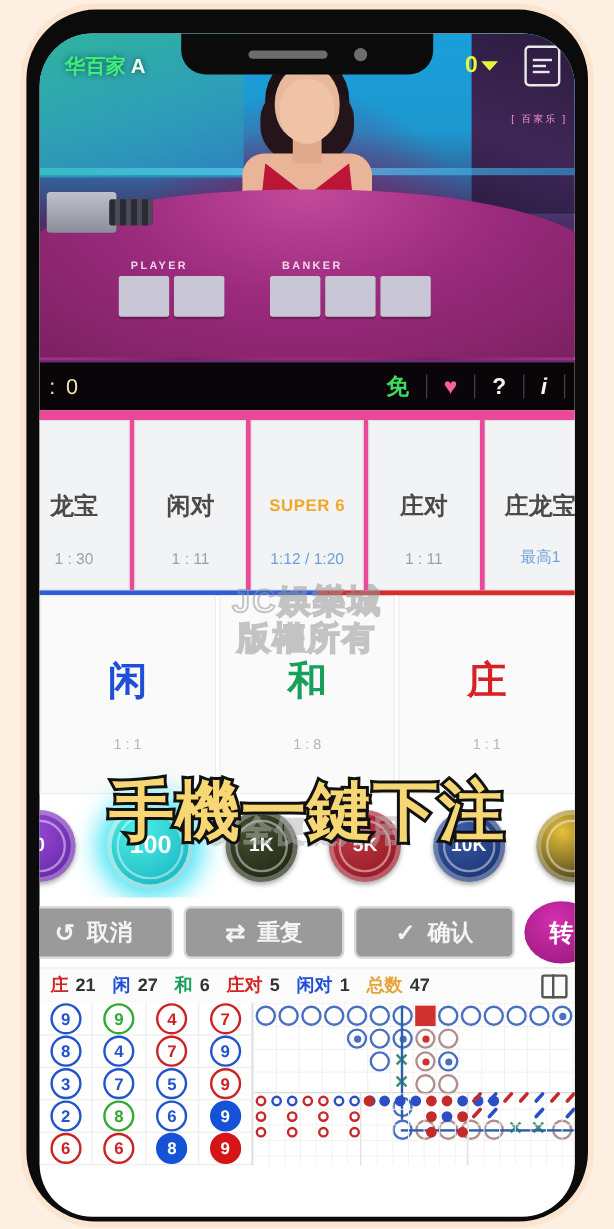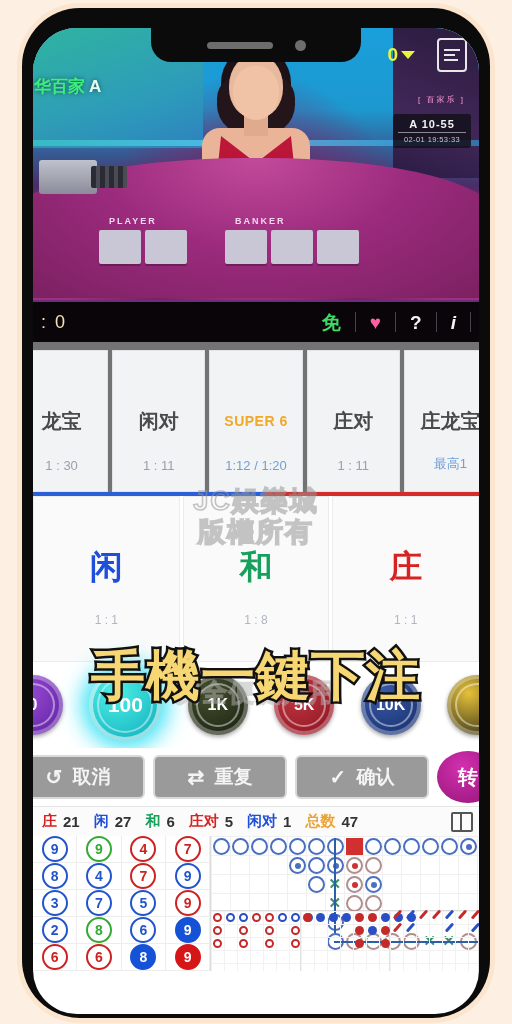--- a/index.html
+++ b/index.html
@@ -120,24 +120,23 @@
     position:absolute; left:26px; top:-56px; width:58px; height:34px;
     background: linear-gradient(180deg,#bfc2cc,#8a8d99);
     border-radius:3px;
   }
   .shoe:after{
     content:""; position:absolute; left:52px; top:6px; width:36px; height:22px;
     background: repeating-linear-gradient(90deg,#2b2b33 0 5px,#4b4b57 5px 9px);
     border-radius:2px;
   }
   #video-title {
-    position: absolute; left: 1px; top: 16px; z-index: 30;
+    position: absolute; left: 21px; top: 16px; z-index: 30;
     color: #3cf07a; font-size: 17px; font-weight: bold;
     text-shadow: 0 0 5px rgba(0,0,0,.5);
-    margin-top: 31px;
   }
   #video-title .ta { color:#eafff4; margin-left:4px; }
   #video-count {
     position: absolute; right: 64px; top: 16px; z-index: 30;
     color: #e9f53c; font-size: 19px; font-weight: bold; display:flex; align-items:center; gap:3px;
   }
   #video-count .chev {
     width: 0; height: 0; border-left: 7px solid transparent; border-right: 7px solid transparent;
     border-top: 8px solid #e9f53c;
   }
@@ -151,21 +150,21 @@
   #menu-icon i:nth-child(2){width:70%}
   #menu-icon i:nth-child(3){width:85%}
   #scoreboard {
     position: absolute; right: 8px; top: 86px; z-index: 25;
     width: 78px; background: rgba(20,16,28,.86); border-radius: 3px;
     padding: 4px 5px; text-align: center;
   }
   #scoreboard .sb-main { color:#f2f2f2; font-size:11px; letter-spacing:1px; font-weight:bold; border-bottom:1px solid #8a8a96; padding-bottom:2px;}
   #scoreboard .sb-time { color:#c9c5d6; font-size:7.5px; letter-spacing:.4px; padding-top:2px;}
   #video-watermark {
-    position:absolute; right:14px; top:66px; z-index:24;
+    position:absolute; right:6px; top:66px; z-index:24;
     color:#ff9ad6; font-size:8px; letter-spacing:2px;
   }
 
   
   #toolbar {
     height: 42px; background: #0a0508;
     border-top: 2px solid #6b2f7a;
     display: flex; align-items: center; padding: 0 8px;
     color: #e6d8a8;
   }
@@ -175,21 +174,21 @@
   #toolbar .tbi { padding: 0 14px; font-size: 19px; font-weight: bold; line-height: 1; }
   #toolbar .sep { width:1px; height:20px; background:#49424a; }
   .i-free { color:#3ddc63; font-size:19px; font-weight:bold; }
   .i-heart { color:#ff5fa0; font-size:19px; }
   .i-help { color:#f5f5f5; font-size:21px; font-weight:bold; }
   .i-info { color:#f5f5f5; font-size:21px; font-weight:bold; font-style: italic; }
 
   
   #sidebets {
     height: 150px; display: flex; gap: 4px; padding: 8px 0 0 0;
-    background: #737373;
+    background: #ec4899;
   }
   .sb-card {
     flex: 1; background: #f2f3f5; border: 1px solid #e2e3e7;
     display: flex; flex-direction: column; align-items: center; justify-content: center;
     position: relative;
   }
   .sb-card:first-child { margin-left: -18px; }
   .sb-card:last-child { margin-right: -18px; }
   .sb-name { font-size: 20px; font-weight: bold; color: #4a4a4a; }
   .sb-name.gold { color: #f0a828; font-size: 14px; letter-spacing:.5px;}
@@ -425,24 +424,20 @@
         <span>0</span>
         <span class="chev"></span>
       </div>
 
       <div id="menu-icon">
         <i></i>
         <i></i>
         <i></i>
       </div>
 
-      <div id="scoreboard">
-        <div class="sb-main">A 10-55</div>
-        <div class="sb-time">02-01 19:53:33</div>
-      </div>
       <div id="video-watermark">[ 百家乐 ]</div>
     </div>
 
     <div id="toolbar">
       <div class="balance">: 0</div>
       <div class="spacer"></div>
       <div class="tb">
         <div class="tbi i-free">免</div>
         <div class="sep"></div>
         <div class="tbi i-heart">♥</div>

